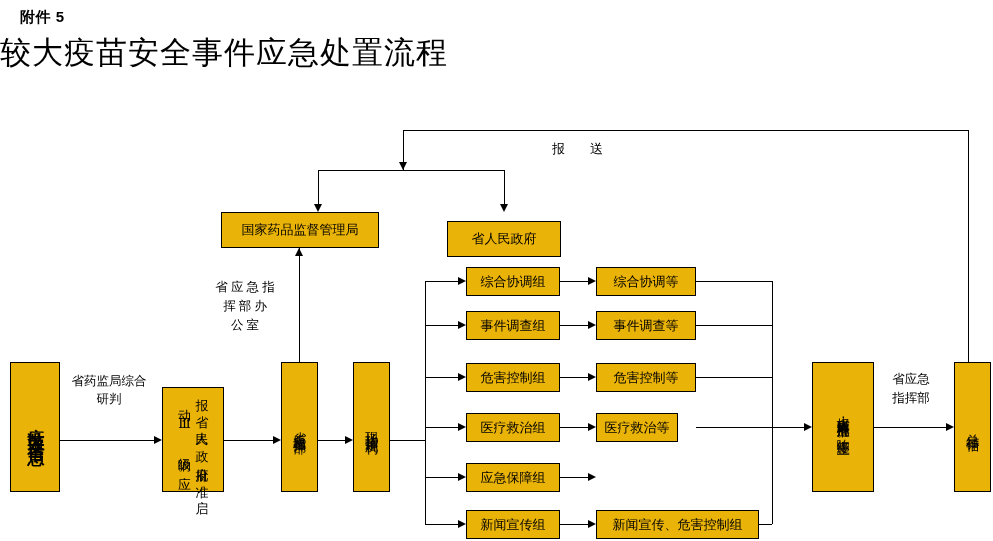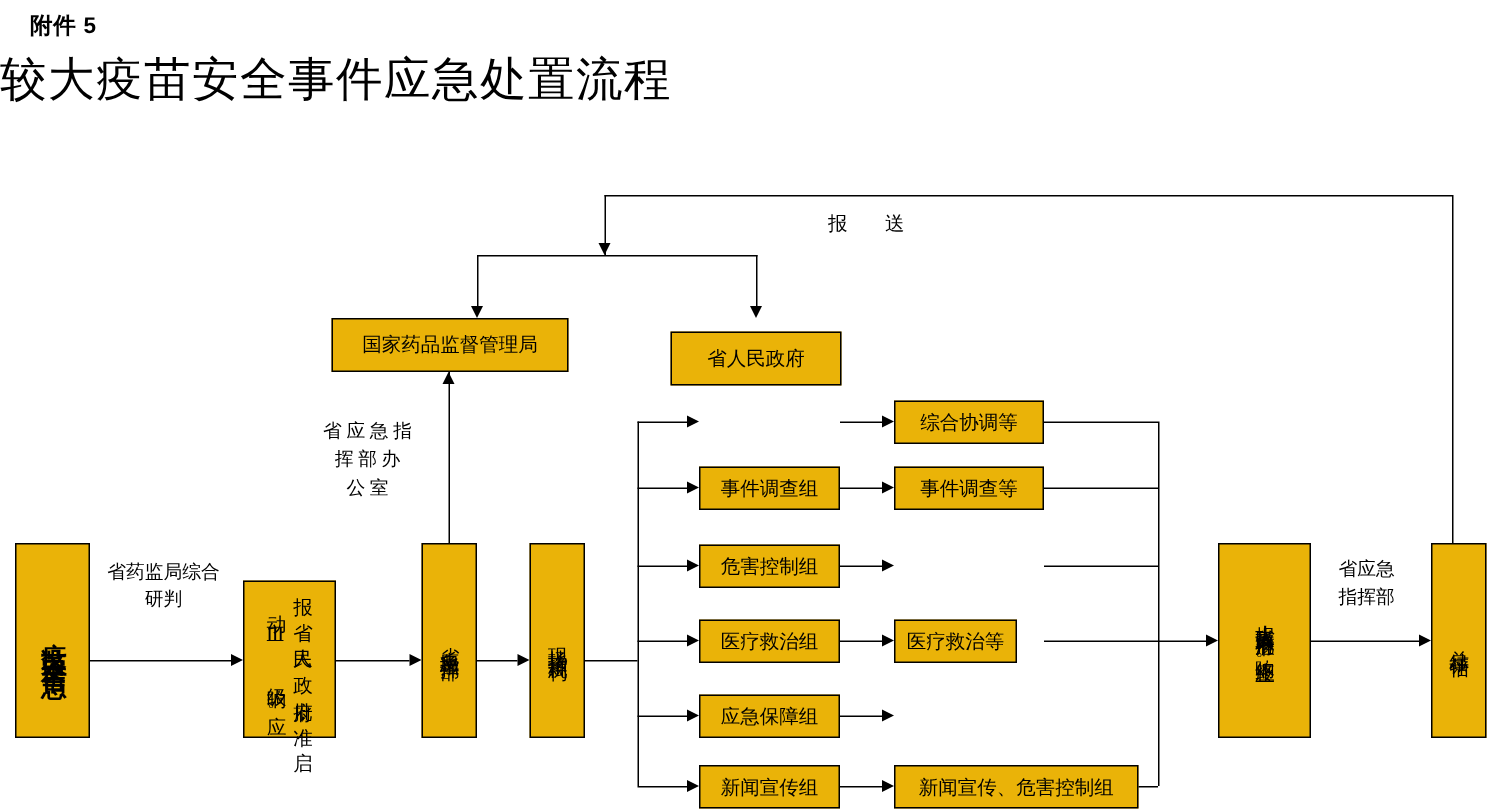--- a/index.html
+++ b/index.html
@@ -154,36 +154,38 @@
   <div class="line hline" style="left:318px; top:440px; width:27px;"></div>
   <div class="arrow arrow-right" style="left:345px; top:436px;"></div>
 
   <div class="box vertical" style="left:353px; top:362px; width:37px; height:130px;">现场指挥机构</div>
 
   <div class="line hline" style="left:390px; top:440px; width:35px;"></div>
   <div class="line vline" style="left:425px; top:281px; height:243px;"></div>
 
   <div class="line hline" style="left:425px; top:281px; width:33px;"></div>
   <div class="arrow arrow-right" style="left:458px; top:277px;"></div>
+  <div class="box pad" style="left:466px; top:267px; width:94px; height:29px;">综合协调组</div>
   <div class="line hline" style="left:560px; top:281px; width:28px;"></div>
   <div class="arrow arrow-right" style="left:588px; top:277px;"></div>
   <div class="box pad" style="left:596px; top:267px; width:100px; height:29px;">综合协调等</div>
 
   <div class="line hline" style="left:425px; top:325px; width:33px;"></div>
   <div class="arrow arrow-right" style="left:458px; top:321px;"></div>
   <div class="box pad" style="left:466px; top:311px; width:94px; height:29px;">事件调查组</div>
   <div class="line hline" style="left:560px; top:325px; width:28px;"></div>
   <div class="arrow arrow-right" style="left:588px; top:321px;"></div>
   <div class="box pad" style="left:596px; top:311px; width:100px; height:29px;">事件调查等</div>
 
   <div class="line hline" style="left:425px; top:377px; width:33px;"></div>
   <div class="arrow arrow-right" style="left:458px; top:373px;"></div>
   <div class="box pad" style="left:466px; top:363px; width:94px; height:29px;">危害控制组</div>
   <div class="line hline" style="left:560px; top:377px; width:28px;"></div>
   <div class="arrow arrow-right" style="left:588px; top:373px;"></div>
+  <div class="box pad" style="left:596px; top:363px; width:100px; height:29px;">危害控制等</div>
 
   <div class="line hline" style="left:425px; top:427px; width:33px;"></div>
   <div class="arrow arrow-right" style="left:458px; top:423px;"></div>
   <div class="box pad" style="left:466px; top:413px; width:94px; height:29px;">医疗救治组</div>
   <div class="line hline" style="left:560px; top:427px; width:28px;"></div>
   <div class="arrow arrow-right" style="left:588px; top:423px;"></div>
   <div class="box pad" style="left:596px; top:413px; width:82px; height:29px;">医疗救治等</div>
 
   <div class="line hline" style="left:425px; top:477px; width:33px;"></div>
   <div class="arrow arrow-right" style="left:458px; top:473px;"></div>

